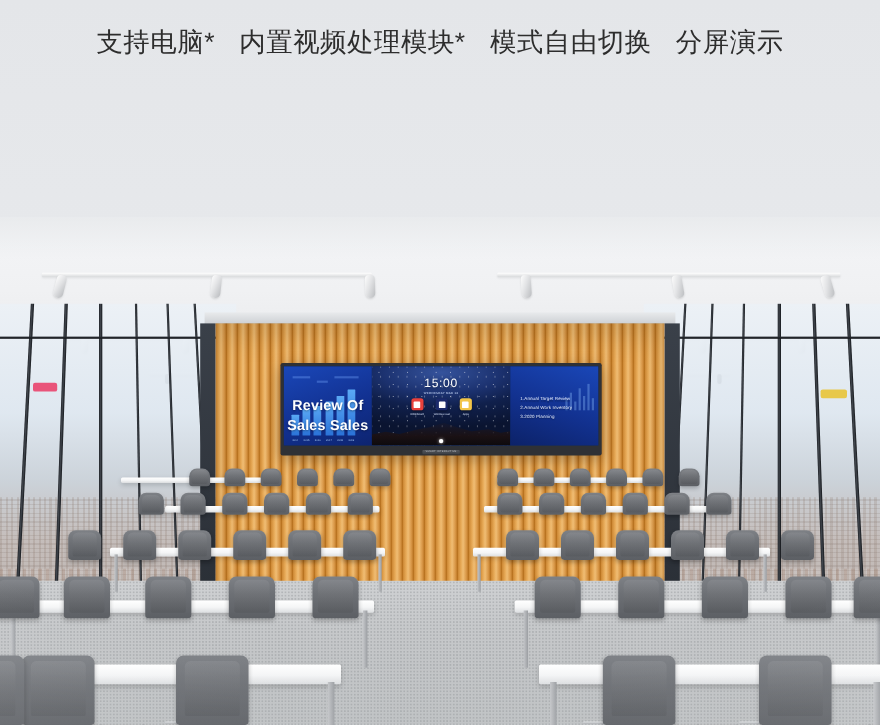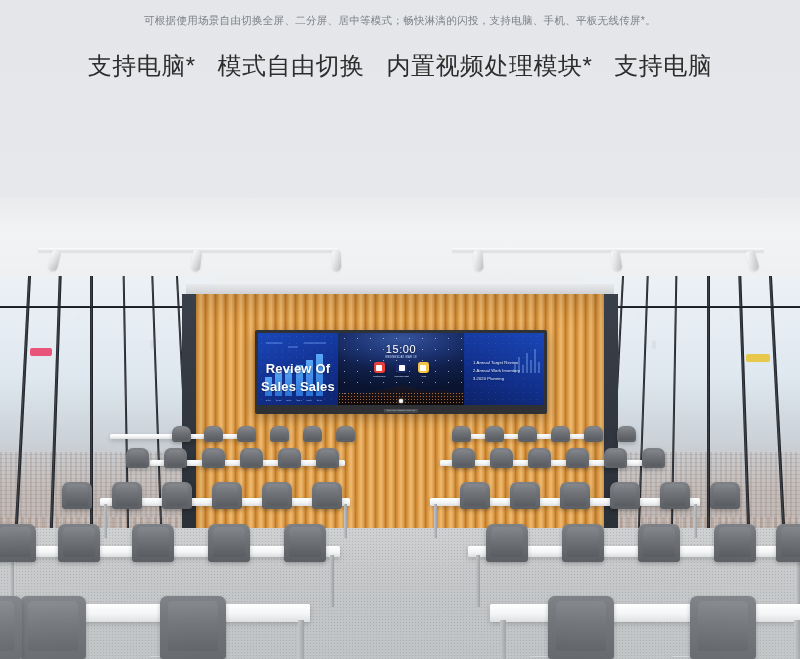--- a/index.html
+++ b/index.html
@@ -277,26 +277,25 @@
     position:absolute; top:0; left:0; width:800px; height:38px; pointer-events:none;
     background: linear-gradient(180deg,#e9ebed 0%, rgba(240,241,243,0) 100%);
   }
 </style>
 </head>
 <body>
 
 <div id="page">
 
   <div class="header">
-    <div class="subtitle">可根据使用场景自由切换全屏、二分屏、居中等模式；畅快淋漓的闪投，支持电脑、手机、平板无线传屏*。</div>
     <div class="features">
       <span>支持电脑*</span>
+      <span>内置视频处理模块*</span>
       <span>模式自由切换</span>
-      <span>内置视频处理模块*</span>
-      <span>支持电脑</span>
+      <span>分屏演示</span>
     </div>
   </div>
 
   <div class="photo">
 
     <div class="ceiling"></div>
     <div class="topfade"></div>
 
     <div class="track" style="top:50px; left:38px; width:300px;"></div>
     <div class="track" style="top:50px; left:452px; width:312px;"></div>

